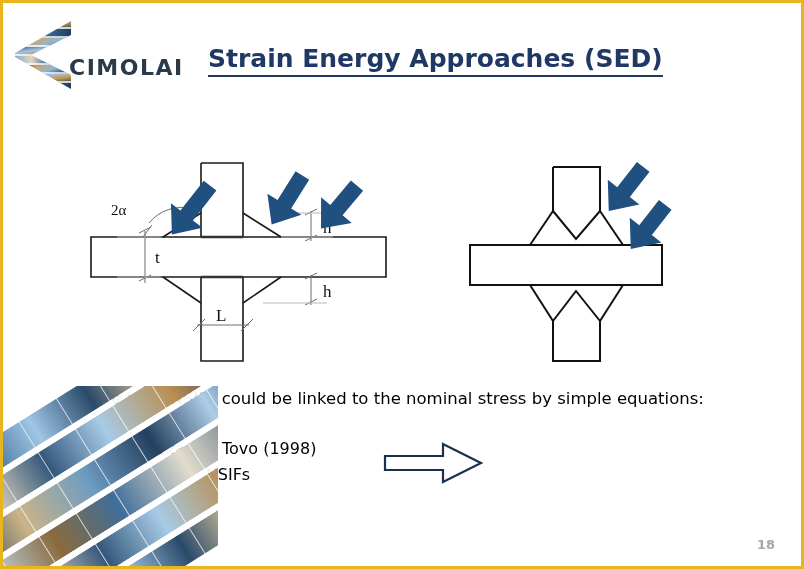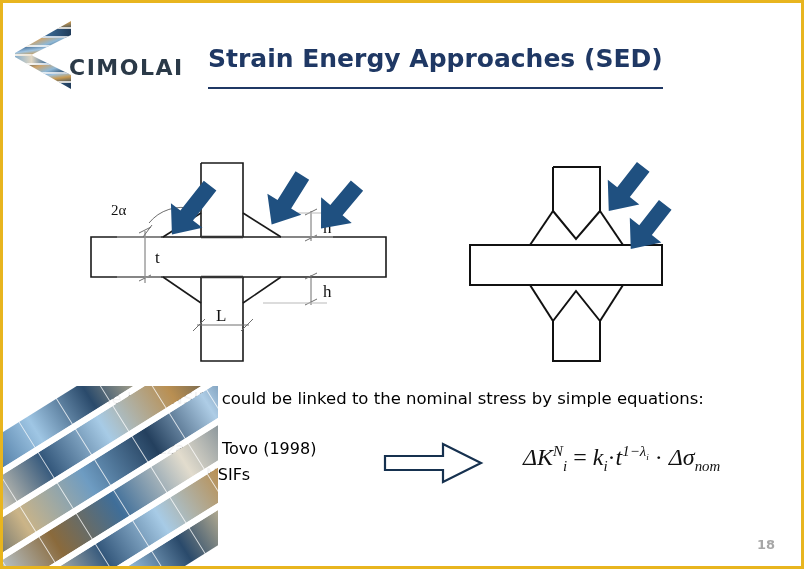--- a/index.html
+++ b/index.html
@@ -47,21 +47,21 @@
   
   .title {
     position: absolute;
     left: 205px;
     top: 41px;
     font-size: 25px;
     font-weight: bold;
     color: #1f3864;
     font-family: "DejaVu Sans", sans-serif;
     border-bottom: 2px solid #1f3864;
-    padding-bottom: 14px;
+    padding-bottom: 2px;
     white-space: nowrap;
   }
 
   
   .fig-left {
     position: absolute;
     left: 80px;
     top: 150px;
     width: 330px;
     height: 235px;
@@ -291,27 +291,20 @@
 
   <div class="caption">
     <div>Lazzarin - Tovo (1998)</div>
     <div>NSIFs</div>
   </div>
 
   <svg class="big-arrow" viewBox="0 0 104 46">
     <path d="M4,16 L62,16 L62,4 L100,23 L62,42 L62,30 L4,30 Z" fill="#ffffff" stroke="#16314f" stroke-width="2.2" stroke-linejoin="miter"></path>
   </svg>
 
-  <div class="formula">
-    <span>Δ</span><span>K</span><sup>N</sup><sub>i</sub>
-    <span class="op">=</span>
-    <span>k</span><sub>i</sub><span class="op">·</span><span>t</span><sup><span>1−</span><span>λ</span><sub>i</sub></sup>
-    <span class="op">·</span>
-    <span>Δ</span><span>σ</span><sub>nom</sub>
-  </div>
 
   <svg class="strips" viewBox="0 0 215 180" preserveAspectRatio="none">
     <defs>
       <linearGradient id="s1" x1="0" y1="0" x2="1" y2="0">
         <stop offset="0%" stop-color="#c8a060"></stop>
           <stop offset="18%" stop-color="#e8e2d4"></stop>
         <stop offset="33%" stop-color="#3d6a95"></stop>
           <stop offset="48%" stop-color="#9fc6e4"></stop>
         <stop offset="63%" stop-color="#2a4a6b"></stop>
           <stop offset="78%" stop-color="#d7c49a"></stop>

